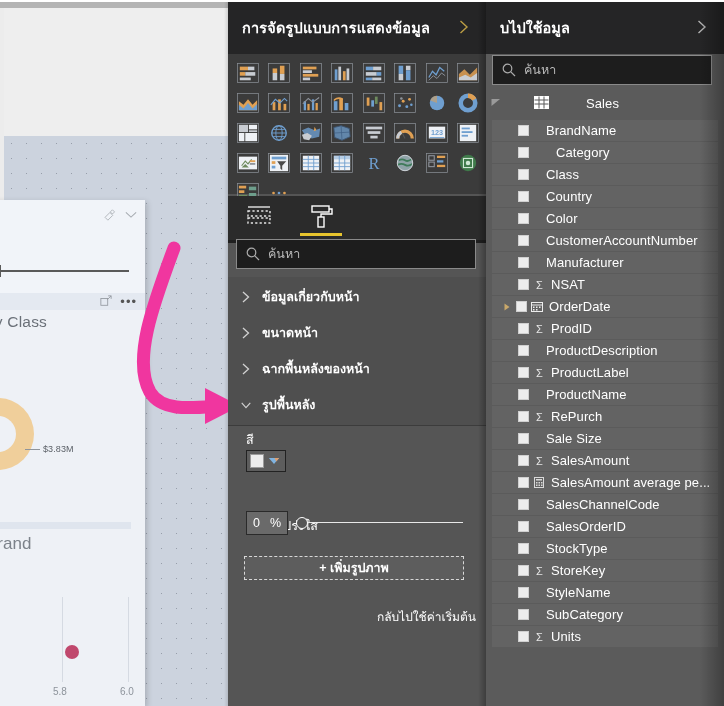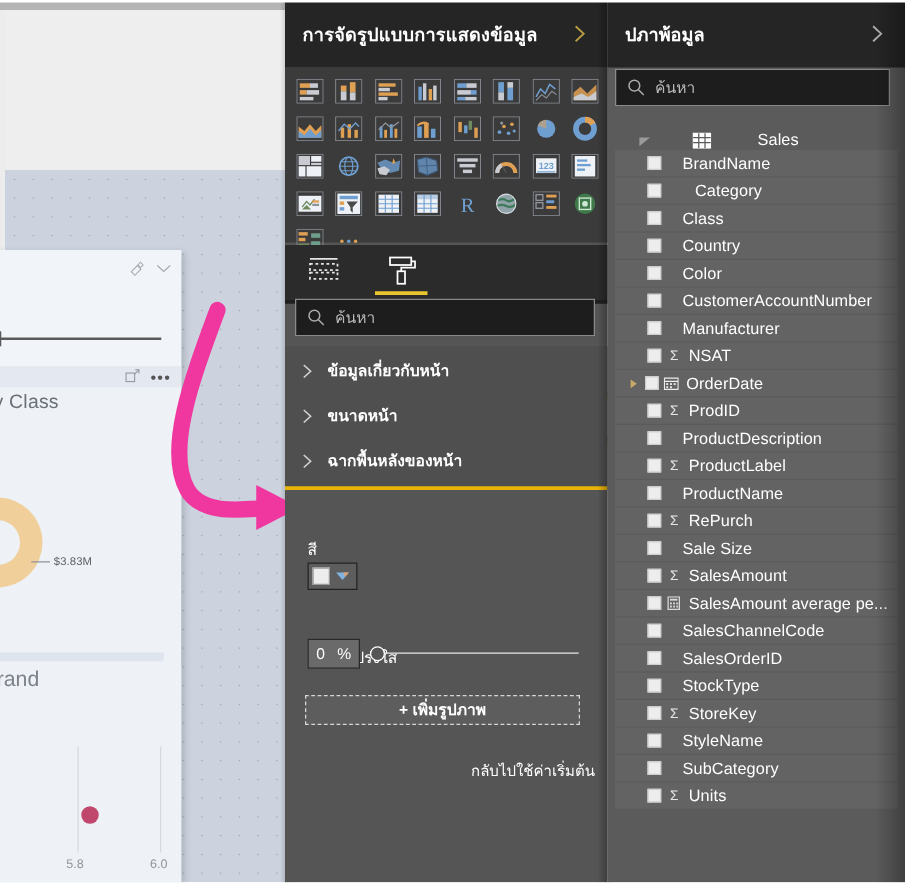--- a/index.html
+++ b/index.html
@@ -120,21 +120,21 @@
 
   
   .fieldpane{position:absolute;left:486px;top:0;width:238px;height:706px;background:#5b5b5b;}
   .fp-header{position:absolute;left:0;top:0;width:238px;height:54px;background:#252526;
              display:flex;align-items:center;}
   .fp-title{color:#fff;font-size:14.5px;font-weight:bold;margin-left:14px;}
   .fp-search{position:absolute;left:492px;top:55px;width:220px;height:30px;
              background:#1d1d1d;border:1px solid #8a8a8a;box-sizing:border-box;
              display:flex;align-items:center;}
   .fp-list{position:absolute;left:486px;top:96px;width:238px;height:570px;overflow:hidden;}
-  .tbl-row{height:23px;display:flex;align-items:flex-end;padding-left:24px;gap:28px;}
+  .tbl-row{height:23px;display:flex;align-items:flex-start;padding-left:4px;gap:28px;}
   .tbl-caret{width:12px;height:12px;}
   .tbl-ico{width:15px;height:13px;margin-left:4px;}
   .tbl-name{color:#fff;font-size:13px;margin-left:9px;letter-spacing:.1px;}
   .fld-row{height:21px;margin:1px 6px 0 6px;background:#636363;
            display:flex;align-items:center;position:relative;}
   .fld-expand{width:10px;height:10px;margin-left:10px;}
   .fld-chk{width:11px;height:11px;background:#ededed;border:1px solid #cfcfcf;
            box-sizing:border-box;}
   .fld-sigma{font-size:11px;color:#e6e6e6;margin-left:5px;width:11px;text-align:center;}
   .fld-cal{width:12px;height:11px;margin-left:4px;}
@@ -559,20 +559,26 @@
       <path d="M3 2 L8.5 7 L3 12" fill="none" stroke="#e0e0e0" stroke-width="1.3"></path>
     </svg>
     <span class="lbl">ขนาดหน้า</span>
   </div>
   <div class="acc" style="top:349px">
     <svg class="arw" viewBox="0 0 12 14">
       <path d="M3 2 L8.5 7 L3 12" fill="none" stroke="#e0e0e0" stroke-width="1.3"></path>
     </svg>
     <span class="lbl">ฉากพื้นหลังของหน้า</span>
   </div>
+  <div class="acc" style="top:385px;border-bottom:1px solid #3c3c3c">
+    <svg class="arw" viewBox="0 0 14 12">
+      <path d="M2 3.5 L7 9 L12 3.5" fill="none" stroke="#e0e0e0" stroke-width="1.3"></path>
+    </svg>
+    <span class="lbl">รูปพื้นหลัง</span>
+  </div>
 
   <div class="sec-label" style="left:246px;top:430px">สี</div>
   <div class="color-swatch-box">
     <div class="sw-inner"></div>
     <svg class="sw-chev" viewBox="0 0 14 9">
       <path d="M1 1 L13 1 L7 8 Z" fill="#7fb3e0"></path>
       <path d="M7.5 1 L13 1 L9.6 5" fill="#e0a070"></path>
     </svg>
   </div>
 
@@ -584,21 +590,21 @@
   <div class="trans-track"></div>
   <div class="trans-knob"></div>
 
   <div class="addimg">+ เพิ่มรูปภาพ</div>
   <div class="resetlink">กลับไปใช้ค่าเริ่มต้น</div>
 
   <div class="vizshadow"></div>
 
   <div class="fieldpane">
     <div class="fp-header">
-      <span class="fp-title">ปภาพ้อมูล</span>
+      <span class="fp-title">บไปใช้อมูล</span>
       <svg class="hdr-chev" viewBox="0 0 12 16">
         <path d="M2.5 2 L9 8 L2.5 14" fill="none" stroke="#c9c9c9" stroke-width="1.4"></path>
       </svg>
     </div>
   </div>
 
   <div class="fp-search">
     <svg class="mag" style="margin-left:8px;width:16px;height:16px;opacity:.8" viewBox="0 0 16 16">
       <circle cx="6.5" cy="6.5" r="4.3" fill="none" stroke="#cfcfcf" stroke-width="1.2"></circle>
       <line x1="9.6" y1="9.6" x2="14" y2="14" stroke="#cfcfcf" stroke-width="1.2"></line>

